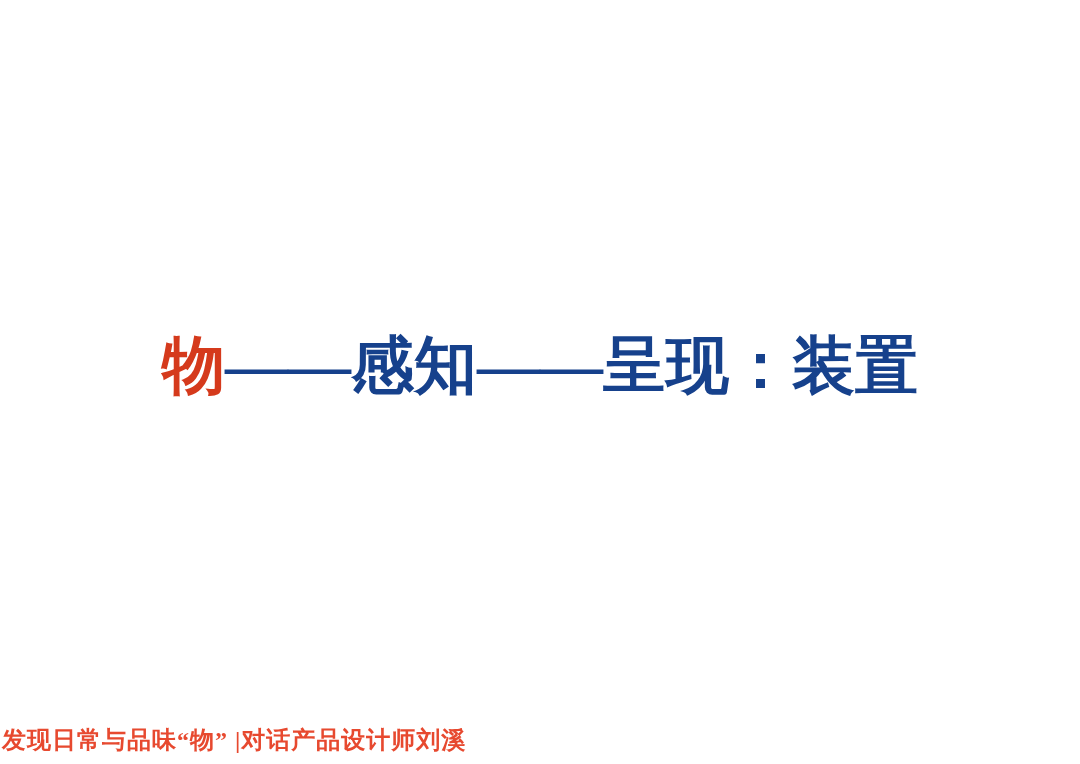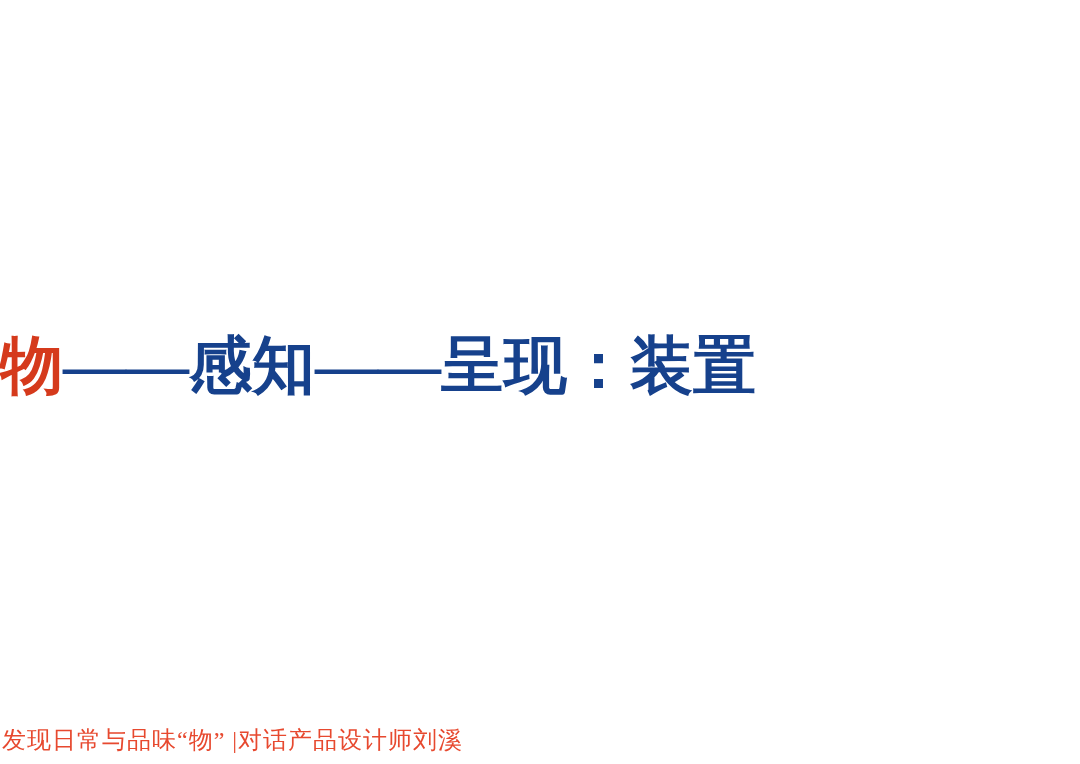--- a/index.html
+++ b/index.html
@@ -16,37 +16,37 @@
     width: 1080px;
     height: 764px;
     background: #ffffff;
   }
   .title {
     position: absolute;
     top: 332px;
     left: 0;
     width: 1080px;
     margin: 0;
-    text-align: left;
+    text-align: center;
     font-size: 63px;
     font-weight: bold;
     letter-spacing: 0;
     white-space: nowrap;
     line-height: 1.1;
   }
   .title .part-red { color: #d53a1c; }
   .title .part-blue { color: #16418c; }
   .footer {
     position: absolute;
     left: 2px;
     bottom: 8px;
     margin: 0;
     color: #e7492f;
     font-size: 24px;
-    font-weight: normal;
+    font-weight: bold;
     letter-spacing: 1px;
     white-space: nowrap;
   }
 </style>
 </head>
 <body>
 
 <div class="slide">
   <h1 class="title"><span class="part-red">物</span><span class="part-blue">——感知——呈现：装置</span></h1>
 

